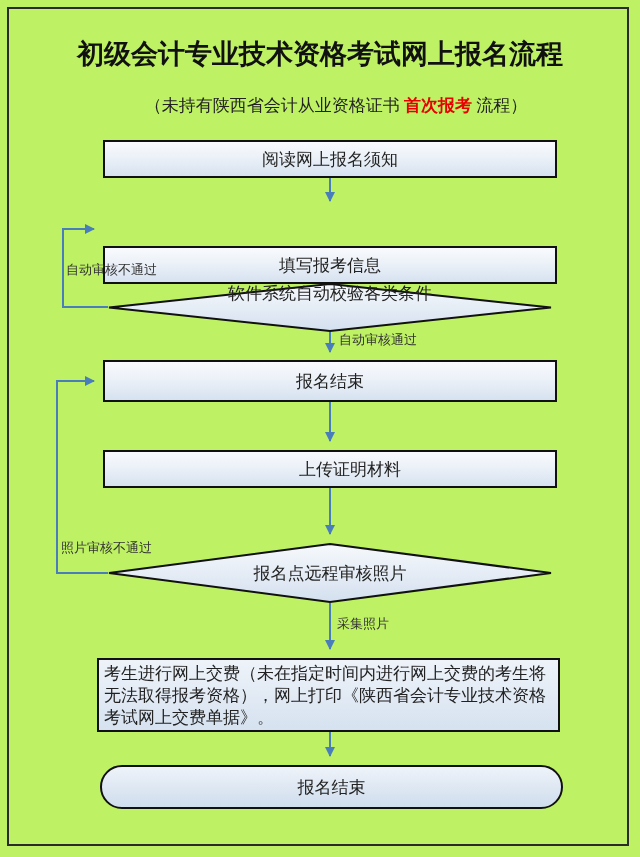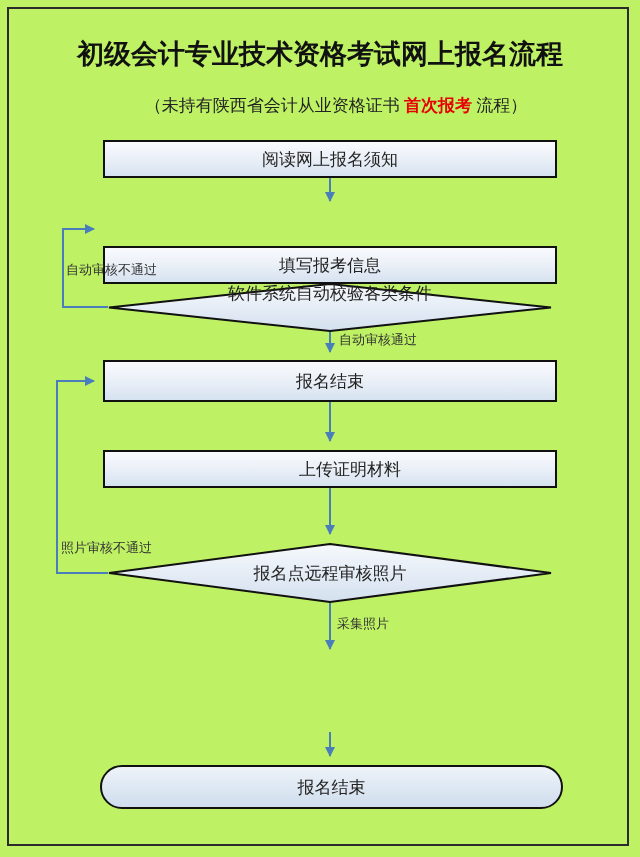--- a/index.html
+++ b/index.html
@@ -130,20 +130,23 @@
   <div class="flowbox box-step3">
     <span>报名结束</span>
   </div>
 
   <div class="flowbox box-step4">
     <span>上传证明材料</span>
   </div>
 
   <div class="diamond-label d2-label">报名点远程审核照片</div>
 
+  <div class="box-payment">
+    <span>考生进行网上交费（未在指定时间内进行网上交费的考生将无法取得报考资格），网上打印《陕西省会计专业技术资格考试网上交费单据》。</span>
+  </div>
 
   <div class="oval-end">
     <span>报名结束</span>
   </div>
 
   <div class="edge-label lbl-auto-fail">自动审核不通过</div>
   <div class="edge-label lbl-auto-pass">自动审核通过</div>
   <div class="edge-label lbl-photo-fail">照片审核不通过</div>
   <div class="edge-label lbl-review-pass">采集照片</div>
 

